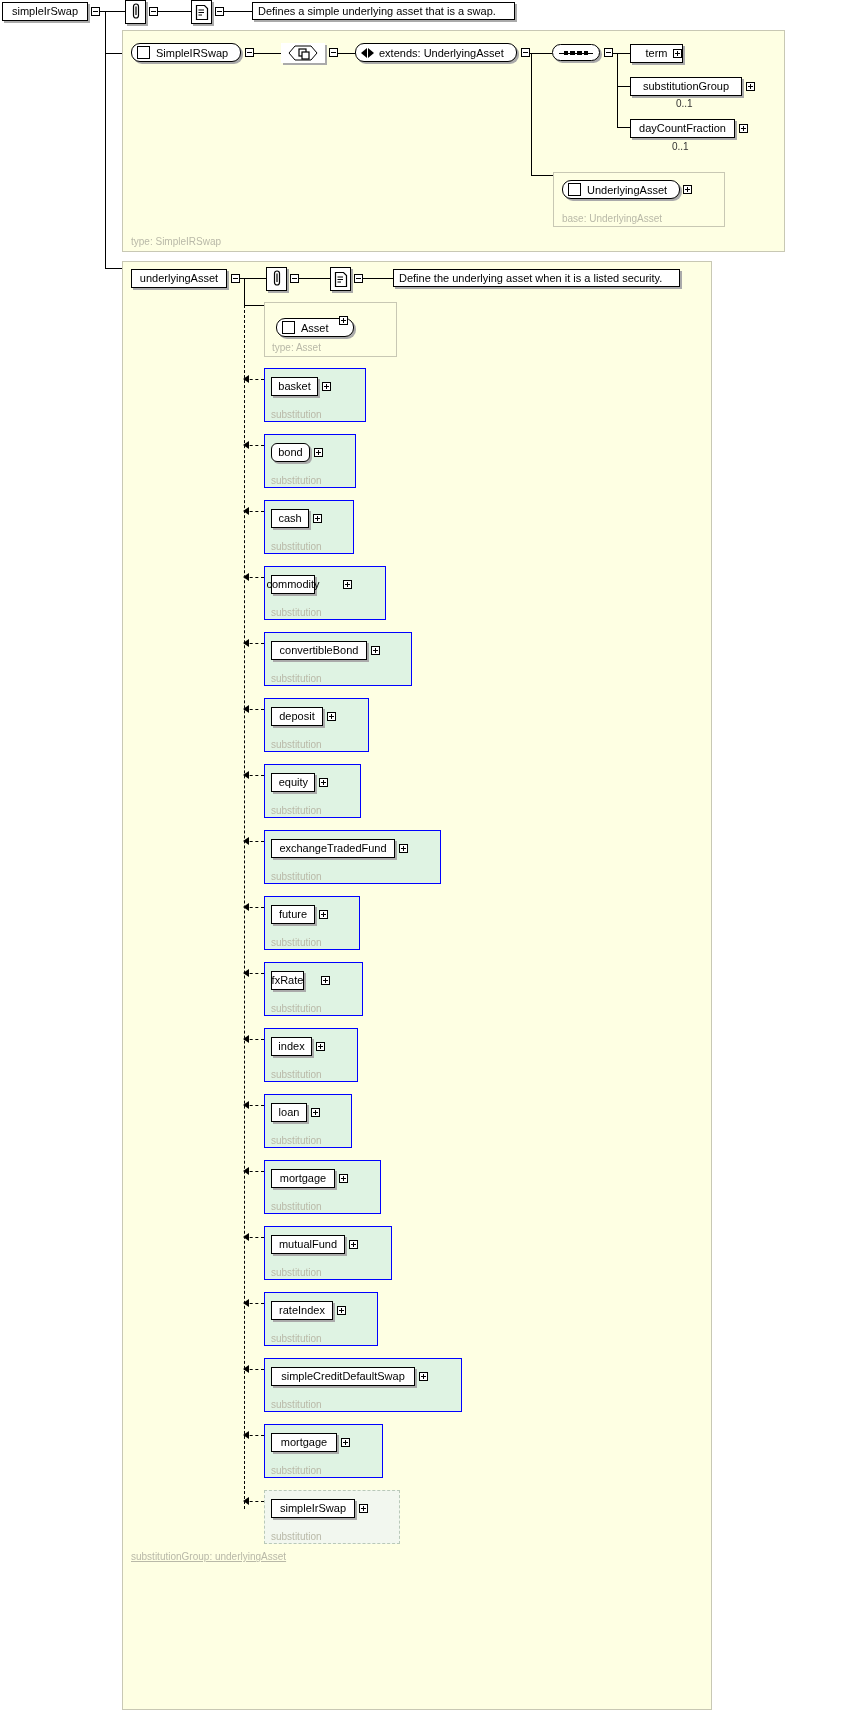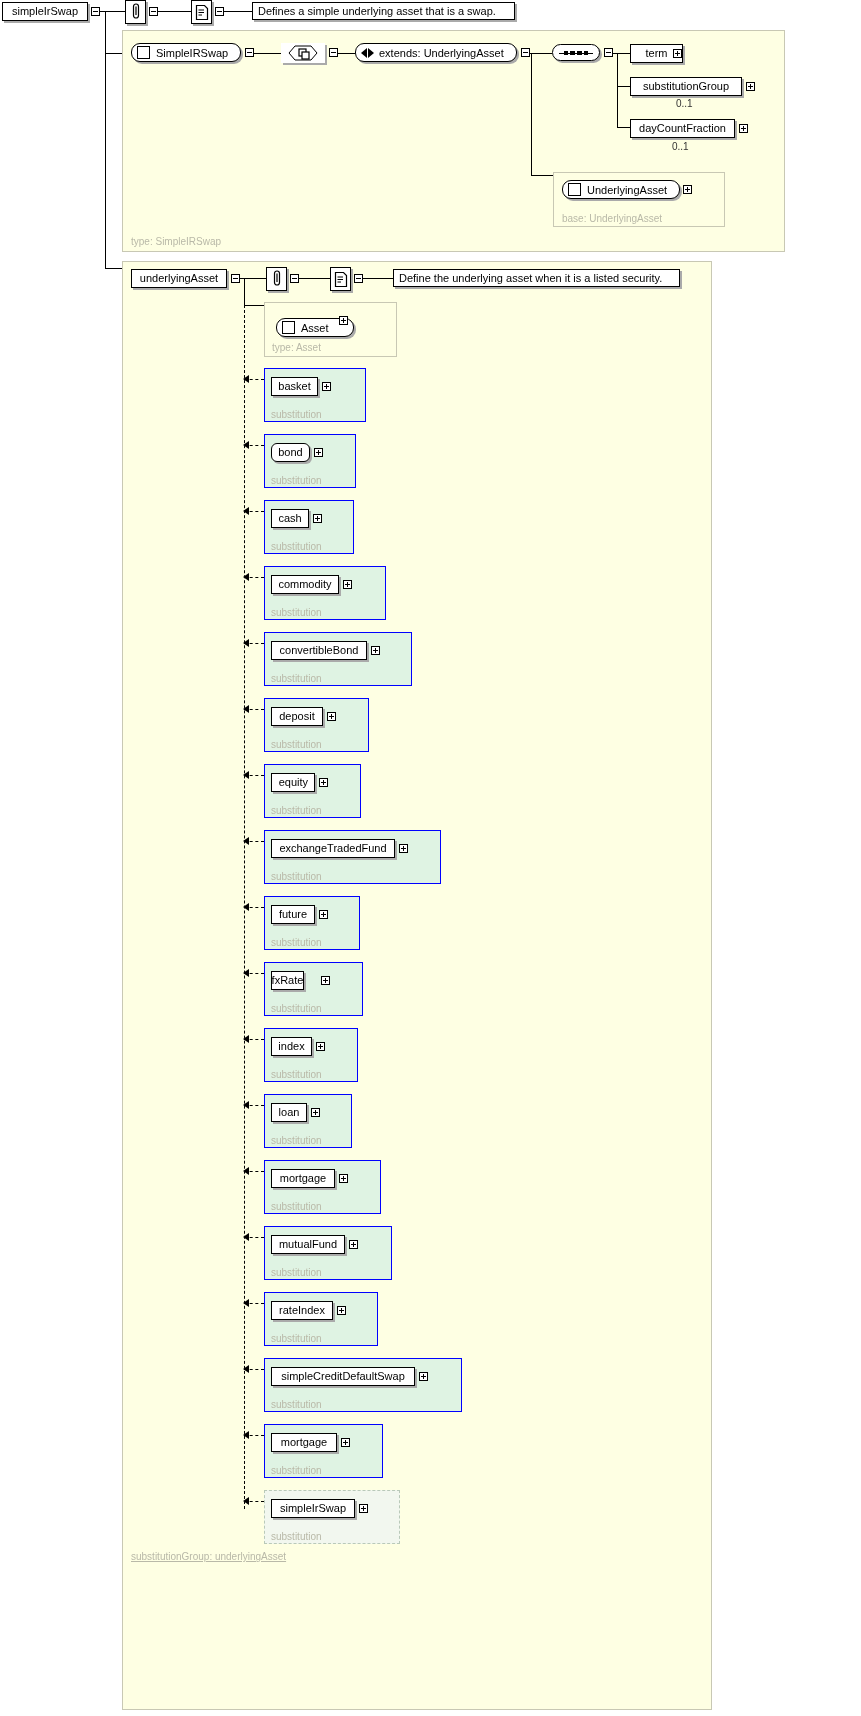--- a/index.html
+++ b/index.html
@@ -286,21 +286,21 @@
 <div class="panel green" style="left:264px;top:500px;width:90px;height:54px;"></div>
 <div class="nodebox" style="left:271px;top:509px;width:38px;">
   <span>cash</span>
 </div>
 <div class="expander plus" style="left:313px;top:514px;"></div>
 <div class="ghostlabel" style="left:271px;top:541px;">substitution</div>
 
 <div class="dhline" style="left:244px;top:577px;width:20px;"></div>
 <div class="arrow" style="left:243px;top:573px;"></div>
 <div class="panel green" style="left:264px;top:566px;width:122px;height:54px;"></div>
-<div class="nodebox" style="left:271px;top:575px;width:68px;">
+<div class="nodebox" style="left:271px;top:575px;width:44px;">
   <span>commodity</span>
 </div>
 <div class="expander plus" style="left:343px;top:580px;"></div>
 <div class="ghostlabel" style="left:271px;top:607px;">substitution</div>
 
 <div class="dhline" style="left:244px;top:643px;width:20px;"></div>
 <div class="arrow" style="left:243px;top:639px;"></div>
 <div class="panel green" style="left:264px;top:632px;width:148px;height:54px;"></div>
 <div class="nodebox" style="left:271px;top:641px;width:96px;">
   <span>convertibleBond</span>

